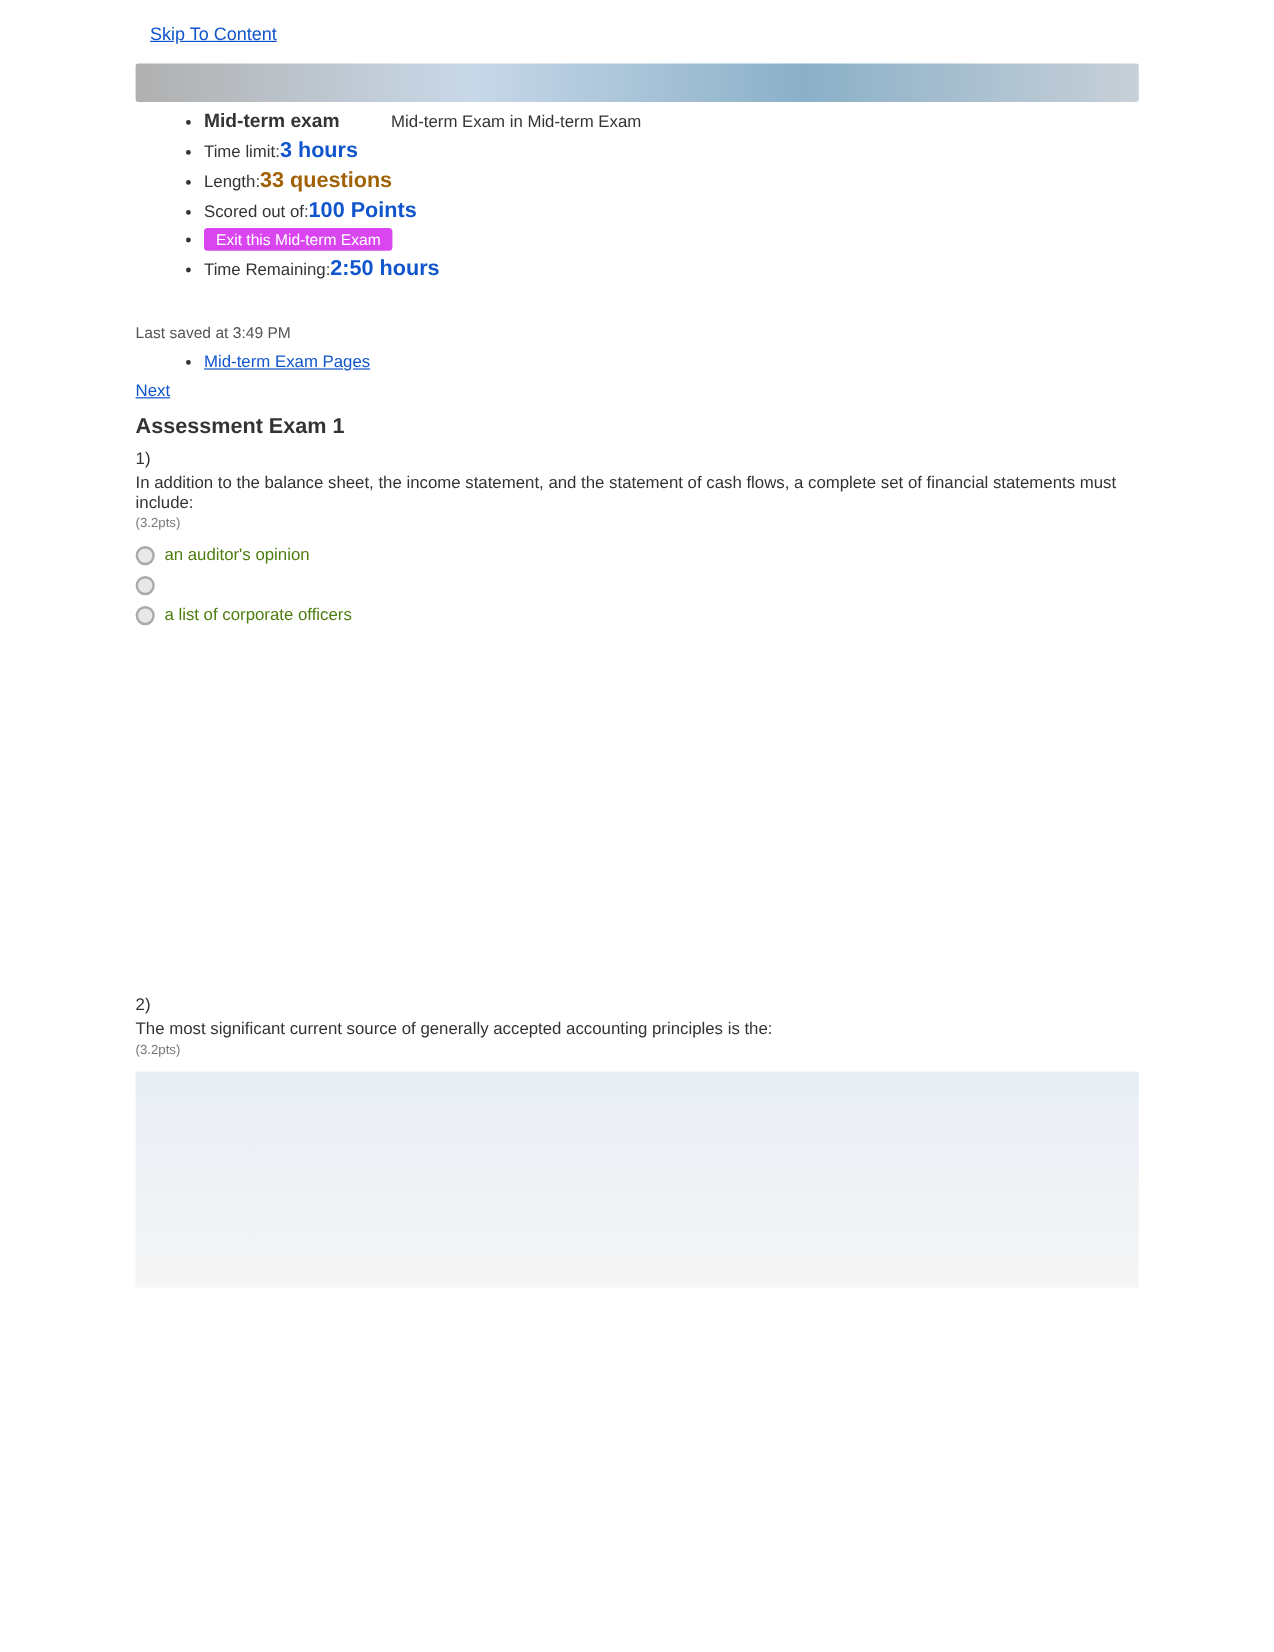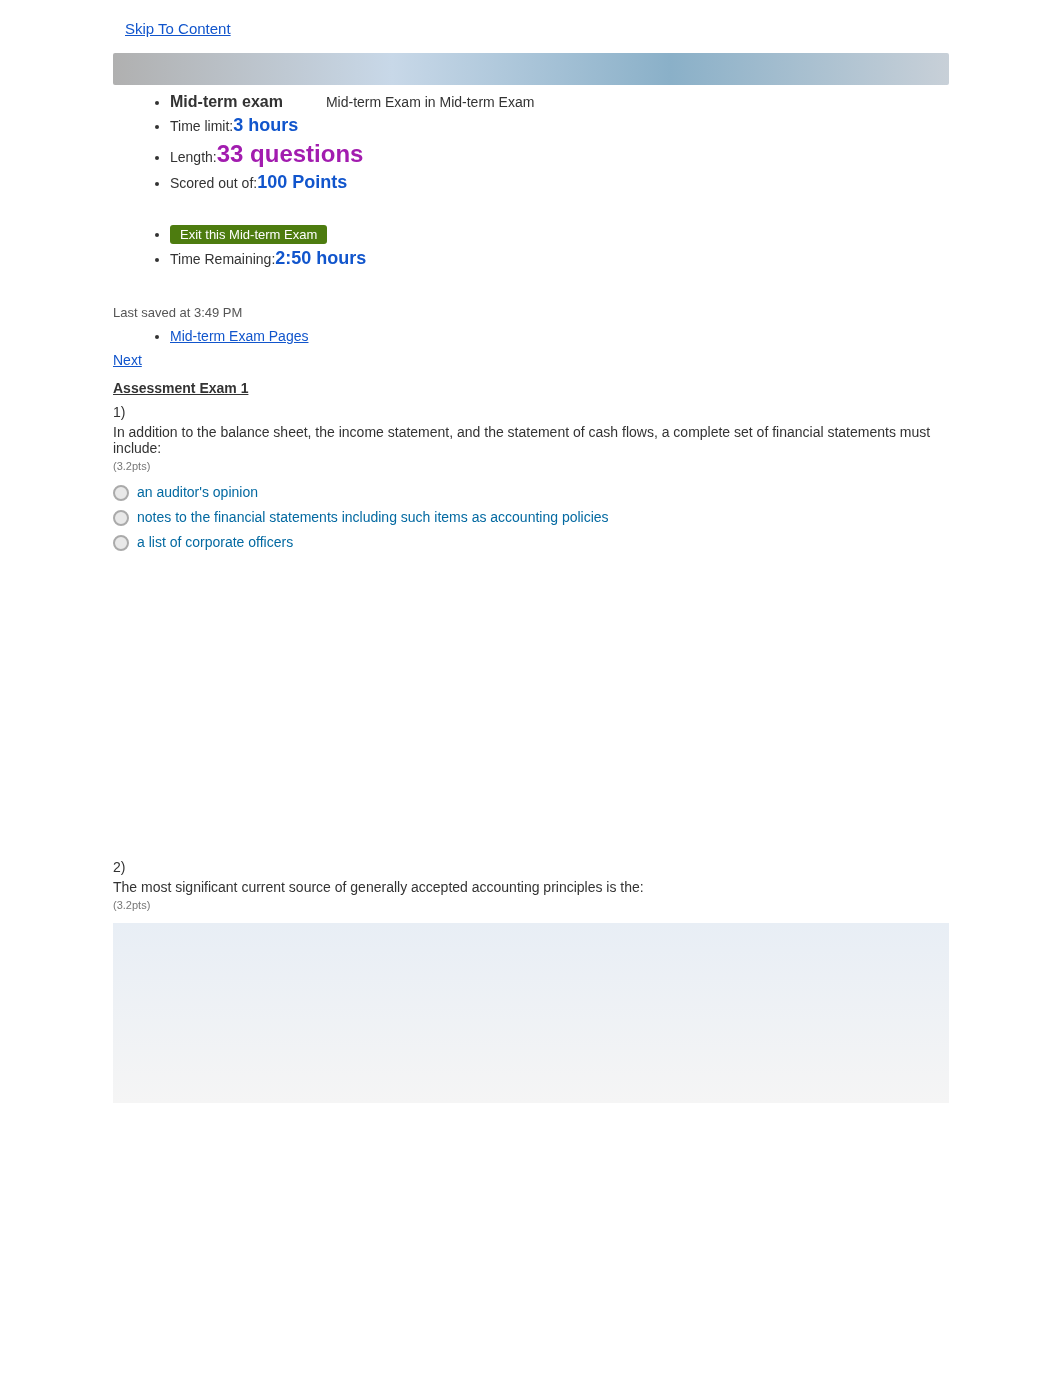--- a/index.html
+++ b/index.html
@@ -49,34 +49,33 @@
       font-size: 14px;
       color: #333;
       padding-left: 43px;
     }
     .highlight-blue {
       color: #1155cc;
       font-size: 18px;
       font-weight: bold;
     }
     .highlight-cyan {
-      color: #a21caf;
-      font-size: 24px;
+      color: #a16207;
+      font-size: 18px;
       font-weight: bold;
     }
     .exit-btn {
       display: inline-block;
-      background: #4d7c0f;
+      background: #d946ef;
       color: white;
       padding: 2px 10px;
       border-radius: 3px;
       font-size: 13px;
       cursor: pointer;
       margin-right: 4px;
-      margin-top: 28px;
     }
     .time-remaining {
       color: #1155cc;
       font-size: 18px;
       font-weight: bold;
     }
     .saved-text {
       font-size: 13px;
       color: #555;
       margin: 8px 0 4px 113px;
@@ -108,25 +107,24 @@
     }
     .pagination .current-page {
       font-weight: bold;
       color: #333;
     }
     .pagination .sep {
       color: #333;
       margin: 0 2px;
     }
     .section-header {
-      font-size: 14px;
+      font-size: 18px;
       font-weight: bold;
       color: #333;
       margin: 8px 0 8px 113px;
-      text-decoration: underline;
     }
     .question-block {
       margin: 8px 113px;
     }
     .question-num {
       font-size: 14px;
       color: #333;
       margin-bottom: 4px;
     }
     .question-text {
@@ -149,21 +147,21 @@
       height: 16px;
       border-radius: 50%;
       border: 2px solid #aaa;
       background: #e8e8e8;
       margin-right: 8px;
       margin-top: 1px;
       flex-shrink: 0;
     }
     .option-text {
       font-size: 14px;
-      color: #0369a1;
+      color: #4d7c0f;
     }
     .q2-block {
       margin: 80px 113px 8px 113px;
     }
     .q2-options-area {
       height: 180px;
       background: linear-gradient(to bottom, #e8eef5, #f5f5f5);
       margin: 0 113px;
     }
     .last-option-row {
@@ -230,21 +228,20 @@
     <div class="question-text">In addition to the balance sheet, the income statement, and the statement of cash flows, a complete set of financial statements must include:</div>
     <div class="question-points">(3.2pts)</div>
 
     <div class="radio-option">
       <div class="radio-circle"></div>
       <span class="option-text">an auditor's opinion</span>
     </div>
 
     <div class="radio-option">
       <div class="radio-circle"></div>
-      <span class="option-text">notes to the financial statements including such items as accounting policies</span>
     </div>
 
     <div class="radio-option">
       <div class="radio-circle"></div>
       <span class="option-text">a list of corporate officers</span>
     </div>
   </div>
 
   
   <div style="height: 220px;"></div>

